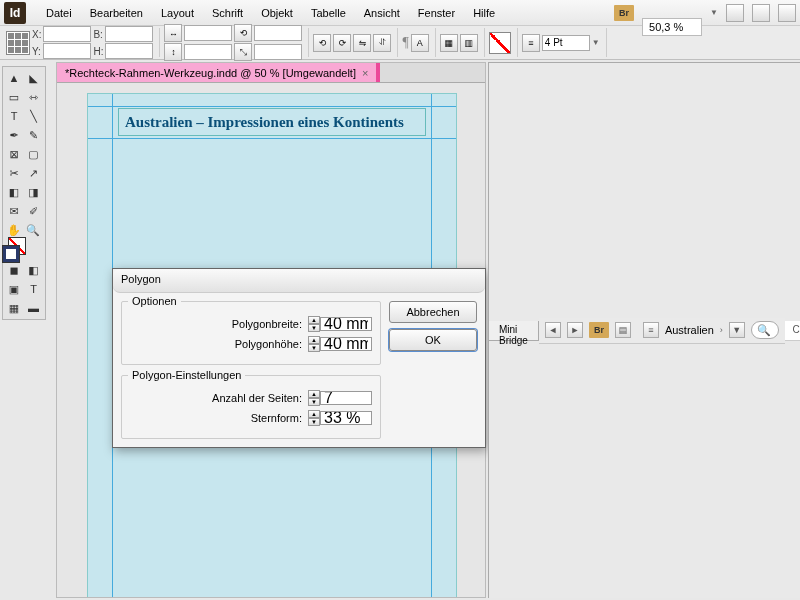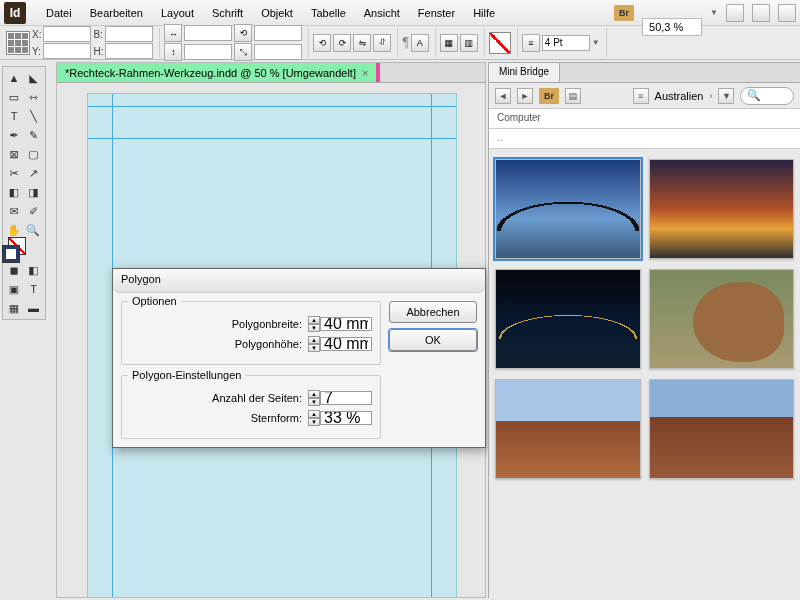--- a/index.html
+++ b/index.html
@@ -33,21 +33,21 @@
 .tool-wide { grid-column: 1 / 3; height: 20px; }
 .color-swatch { width: 34px; height: 26px; position: relative; }
 .sw-box { position: absolute; width: 18px; height: 18px; border: 1px solid #333; }
 .sw-fill { left: 2px; top: 0; background: #fff; }
 .sw-fill::after { content:""; position:absolute; inset:0; background:linear-gradient(to top right, transparent 44%, red 44%, red 56%, transparent 56%); }
 .sw-stroke { right: 2px; bottom: 0; background: #fff; box-shadow: inset 0 0 0 3px #2a3a6a; }
 
 
 .doc-area { position: absolute; left: 56px; top: 62px; width: 430px; height: 536px; background: #f0f0f0; border: 1px solid #bbb; }
 .doc-tabs { height: 20px; background: #dcdcdc; display: flex; border-bottom: 1px solid #aaa; }
-.doc-tab { background: #86efac; border-right: 4px solid #ec4899; padding: 3px 8px; font-size: 10px; display: flex; align-items: center; gap: 6px; }
+.doc-tab { background: #f9a8d4; border-right: 4px solid #ec4899; padding: 3px 8px; font-size: 10px; display: flex; align-items: center; gap: 6px; }
 .doc-tab .close { font-size: 11px; color: #666; }
 .canvas { position: relative; background: #e6e6e6; height: calc(100% - 20px); overflow: hidden; }
 .page { position: absolute; left: 30px; top: 10px; width: 370px; height: 520px; background: #c7e6ee; border: 1px solid #8cc; }
 .guide-v { position: absolute; top: 0; bottom: 0; width: 1px; background: #4ad; }
 .guide-h { position: absolute; left: 0; right: 0; height: 1px; background: #4ad; }
 .heading { position: absolute; left: 30px; top: 14px; right: 30px; height: 28px; border: 1px solid #6bb; display: flex; align-items: center; padding: 0 6px; color: #0a4f78; font-weight: bold; font-size: 15px; font-family: Georgia, serif; }
 
 
 .dialog { position: absolute; left: 112px; top: 268px; width: 374px; background: #f4f4f4; border: 1px solid #666; box-shadow: 2px 3px 10px rgba(0,0,0,.35); }
 .dialog-title { height: 24px; background: linear-gradient(#fafafa,#e2e2e2); border-bottom: 1px solid #ccc; padding: 4px 8px; font-size: 11px; border-radius: 7px; }
@@ -59,21 +59,21 @@
 .field-row label { font-size: 11px; }
 .spinner { display: flex; align-items: center; }
 .spinner .arrows { display: flex; flex-direction: column; }
 .spinner .arrows div { width: 12px; height: 8px; border: 1px solid #999; background: linear-gradient(#fff,#ddd); font-size: 6px; line-height: 6px; text-align: center; }
 .spinner input { width: 52px; height: 14px; border: 1px solid #999; padding: 0 3px; font-size: 16px; }
 .dialog-buttons { width: 88px; display: flex; flex-direction: column; gap: 6px; }
 .dlg-btn { height: 22px; border: 1px solid #888; border-radius: 3px; background: linear-gradient(#fdfdfd,#e3e3e3); font-size: 11px; }
 .dlg-btn.primary { box-shadow: 0 0 0 1px #5a8ed0; }
 
 
-.bridge { position: absolute; right: 0; top: 62px; width: 312px; height: 536px; background: #e9e9e9; border-left: 1px solid #aaa; border-top: 1px solid #aaa; display: flex; flex-direction: column; }
+.bridge { position: absolute; right: 0; top: 62px; width: 312px; height: 536px; background: #e9e9e9; border-left: 1px solid #aaa; border-top: 1px solid #aaa; display: flex; flex-direction: row; align-items: center; }
 .bridge-tab { height: 20px; background: #dcdcdc; display: flex; border-bottom: 1px solid #aaa; }
 .bridge-tab span { background: #efefef; padding: 3px 10px; font-size: 10px; border-right: 1px solid #aaa; }
 .bridge-bar { height: 26px; background: #eaeaea; border-bottom: 1px solid #c8c8c8; display: flex; align-items: center; padding: 0 6px; gap: 6px; }
 .bridge-bar .navbtn { width: 16px; height: 16px; border: 1px solid #aaa; background: linear-gradient(#fff,#ddd); font-size:9px; text-align:center; line-height:14px; color:#555; }
 .crumb { height: 20px; background: #ffffff; border-bottom: 1px solid #ccc; font-size: 10px; padding: 3px 8px; color: #555; }
 .thumbs { flex: 1; overflow: auto; padding: 10px 6px; display: grid; grid-template-columns: 1fr 1fr; gap: 10px 8px; align-content: start; }
 .thumb { height: 100px; border: 1px solid #bbb; background: #ccc; box-shadow: 0 1px 2px rgba(0,0,0,.2); position: relative; overflow: hidden; }
 .thumb.sel { outline: 2px solid #3d89d4; }
 .tb-sky { position:absolute; inset:0; }
 .tb-bridge1 .tb-sky{ background: linear-gradient(#1a3a7a,#6a9ad0 60%,#3a5a7a); }
@@ -233,20 +233,21 @@
       <span>*Rechteck-Rahmen-Werkzeug.indd @ 50 % [Umgewandelt]</span>
       <span class="close">×</span>
     </div>
   </div>
   <div class="canvas">
     <div class="page">
       <div class="guide-v" style="left:24px"></div>
       <div class="guide-v" style="right:24px"></div>
       <div class="guide-h" style="top:12px"></div>
       <div class="guide-h" style="top:44px"></div>
+      <div class="heading">Australien – Impressionen eines Kontinents</div>
     </div>
   </div>
 </div>
 
 <div class="dialog">
   <div class="dialog-title">Polygon</div>
   <div class="dialog-body">
     <div class="dialog-left">
       <div class="groupbox">
         <div class="groupbox-title">Optionen</div>

